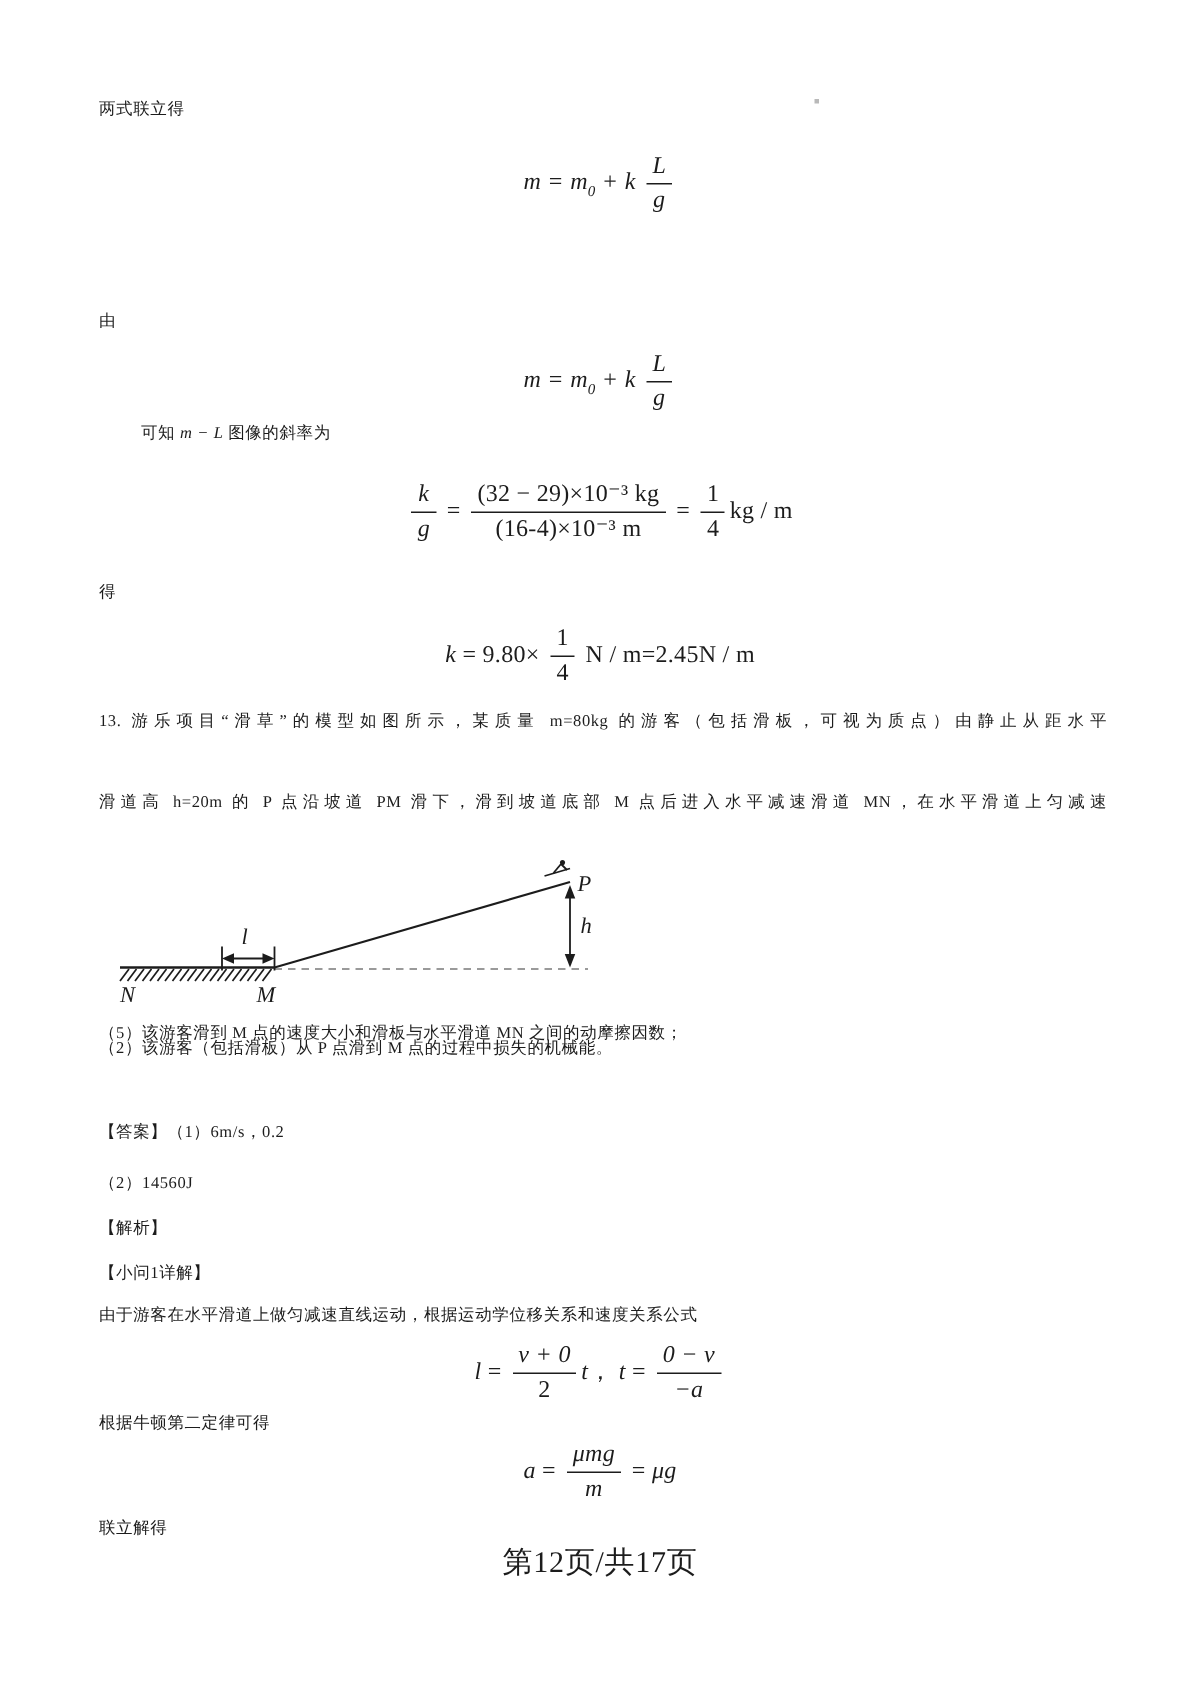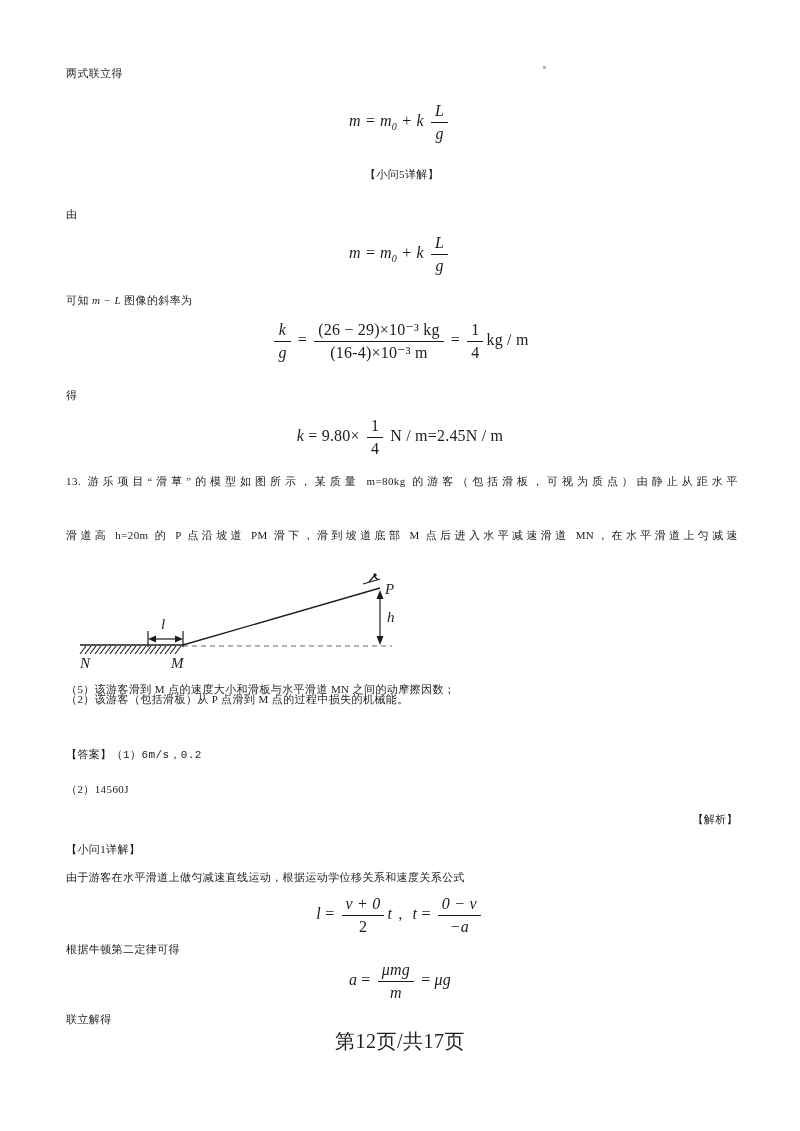--- a/index.html
+++ b/index.html
@@ -25,37 +25,36 @@
 
   <div class="stray-dot" style="left:543px;top:66px;"></div>
 
   <div class="line" style="top:62px;">两式联立得</div>
 
   <div class="formula" style="top:101px;">
     <span class="mi">m = m</span><sub class="mi">0</sub><span class="mi"> + k</span>
     <span class="frac"><span class="fnum mi">L</span><span class="fden mi">g</span></span>
   </div>
 
-  <div class="line" style="top:163px;text-align:center;">【小问5详解】</div>
 
   <div class="line" style="top:203px;">由</div>
 
   <div class="formula" style="top:233px;">
     <span class="mi">m = m</span><sub class="mi">0</sub><span class="mi"> + k</span>
     <span class="frac"><span class="fnum mi">L</span><span class="fden mi">g</span></span>
   </div>
 
-  <div class="line" style="top:289px;">
+  <div class="line" style="top:278px;margin-left:28px;">
     <span>可知 </span><span class="mi">m − L</span><span> 图像的斜率为</span>
   </div>
 
   <div class="formula" style="top:320px;">
     <span class="frac"><span class="fnum mi">k</span><span class="fden mi">g</span></span>
     <span>=</span>
-    <span class="frac"><span class="fnum">(26 − 29)×10⁻³ kg</span><span class="fden">(16-4)×10⁻³ m</span></span>
+    <span class="frac"><span class="fnum">(32 − 29)×10⁻³ kg</span><span class="fden">(16-4)×10⁻³ m</span></span>
     <span>=</span>
     <span class="frac"><span class="fnum">1</span><span class="fden">4</span></span><span>kg / m</span>
   </div>
 
   <div class="line" style="top:384px;">得</div>
 
   <div class="formula" style="top:416px;">
     <span class="mi">k</span><span> = 9.80×</span>
     <span class="frac"><span class="fnum">1</span><span class="fden">4</span></span><span> N / m=2.45N / m</span>
   </div>
@@ -115,24 +114,24 @@
     <text x="10" y="96" class="dlabel">N</text>
     <text x="101" y="96" class="dlabel">M</text>
     <text x="315" y="22" class="dlabel">P</text>
     <text x="317" y="50" class="dlabel">h</text>
     <text x="91" y="57" class="dlabel">l</text>
   </svg>
 
   <div class="line" style="top:678px;">（5）该游客滑到 M 点的速度大小和滑板与水平滑道 MN 之间的动摩擦因数；</div>
   <div class="line" style="top:688px;">（2）该游客（包括滑板）从 P 点滑到 M 点的过程中损失的机械能。</div>
 
-  <div class="line" style="top:744px;font-family:Liberation Mono, monospace;">【答案】（1）6m/s，0.2</div>
+  <div class="line" style="top:744px;">【答案】（1）6m/s，0.2</div>
   <div class="line" style="top:778px;">（2）14560J</div>
 
-  <div class="line" style="top:808px;text-align:right;">【解析】</div>
+  <div class="line" style="top:808px;">【解析】</div>
   <div class="line" style="top:838px;">【小问1详解】</div>
   <div class="line" style="top:866px;">由于游客在水平滑道上做匀减速直线运动，根据运动学位移关系和速度关系公式</div>
 
   <div class="formula" style="top:894px;">
     <span class="mi">l</span><span> = </span><span class="frac"><span class="fnum mi">v + 0</span><span class="fden">2</span></span><span class="mi">t</span><span>，  </span><span class="mi">t</span><span> = </span><span class="frac"><span class="fnum mi">0 − v</span><span class="fden mi">−a</span></span>
   </div>
 
   <div class="line" style="top:938px;">根据牛顿第二定律可得</div>
 
   <div class="formula" style="top:960px;">

